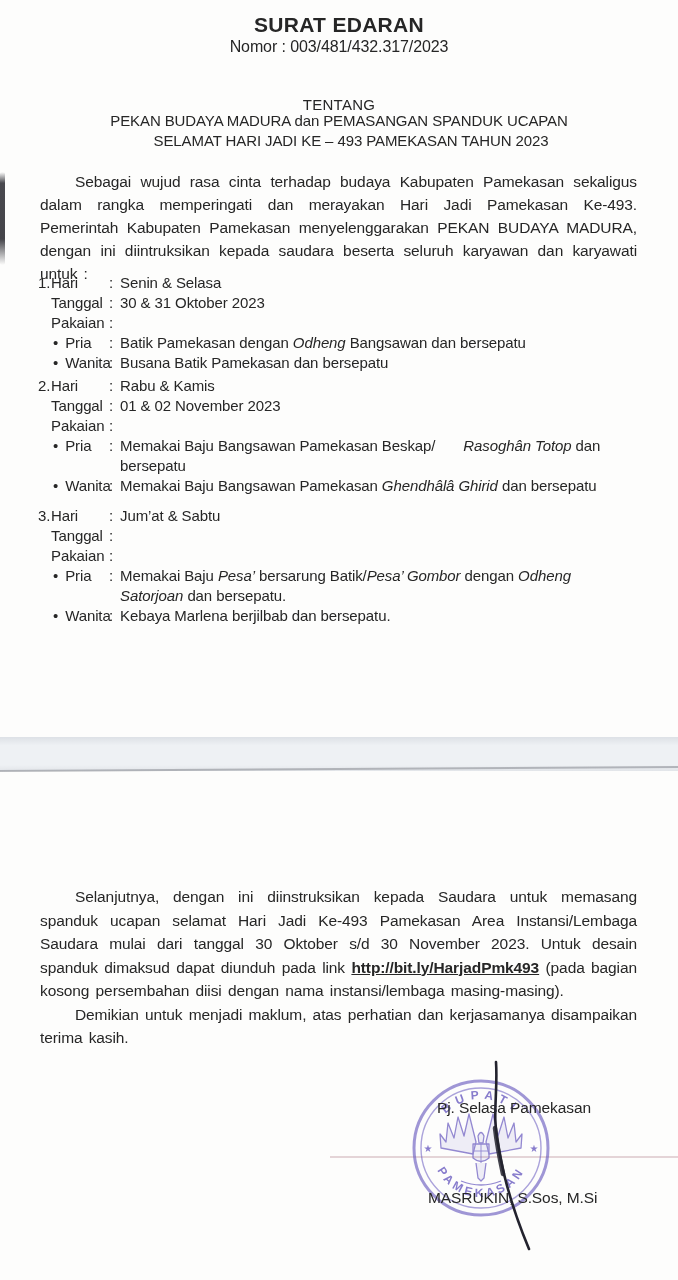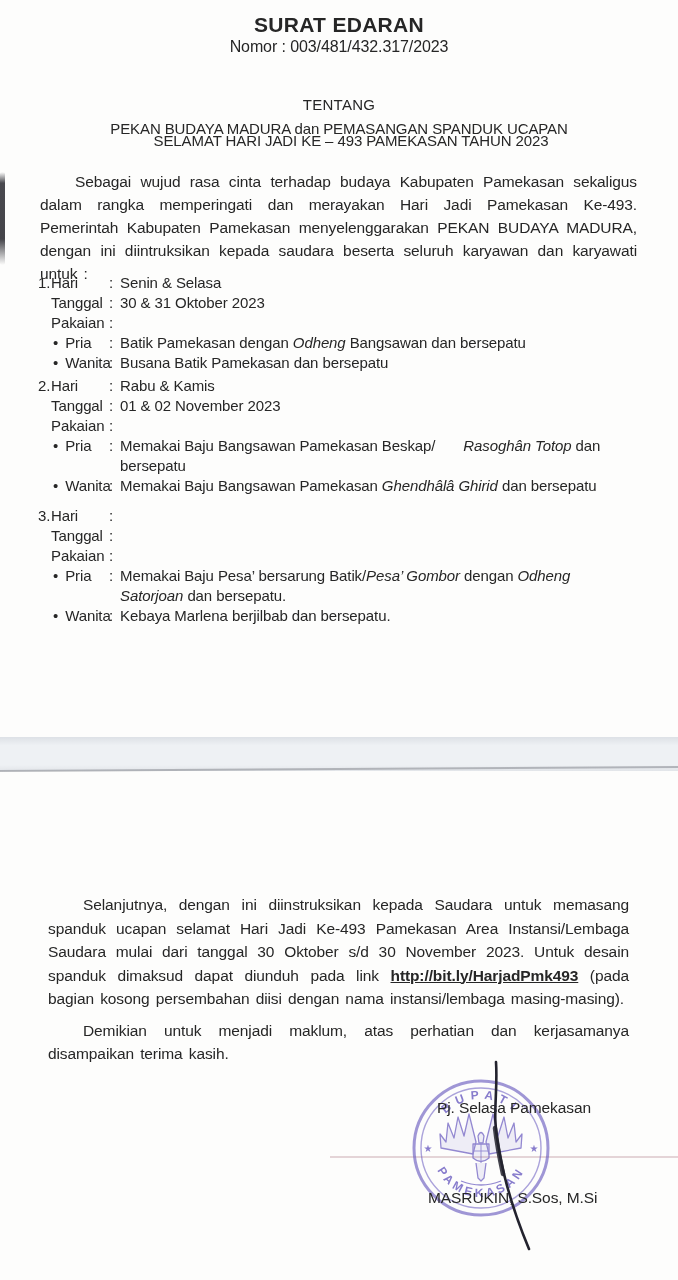--- a/index.html
+++ b/index.html
@@ -8,30 +8,30 @@
     position:relative; width:678px; height:1280px; background:#fdfdfc;
     font-family:"Liberation Sans", sans-serif; color:#262626; overflow:hidden;
     letter-spacing:-0.1px;
   }
   .abs { position:absolute; }
   .center { left:0; right:0; text-align:center; }
 
   .title   { top:13px;  font-size:21px; font-weight:bold; letter-spacing:.3px; }
   .number  { top:38px;  font-size:16px; }
   .tentang { top:96px;  font-size:15px; letter-spacing:.3px; }
-  .subj1   { top:112px; font-size:15px;margin-top:8px; }
+  .subj1   { top:112px; font-size:15px; }
   .subj2   { top:132px; font-size:15px;padding-left:24px; }
 
   .para {
     left:40px; width:597px; text-align:justify; font-size:15.5px;
     line-height:23px; word-spacing:2px;
   }
   .para1 { top:170px; text-indent:35px; }
   .para2 { top:885px; line-height:23.5px; }
-  .para2 p { margin:8px; text-indent:35px; }
+  .para2 p { margin:0; text-indent:35px; }
 
   .item { left:38px; width:602px; font-size:15px; line-height:20px; }
   .item1 { top:273px; } .item2 { top:376px; } .item3 { top:506px; }
   .row { display:grid; grid-template-columns:13px 58px 11px 1fr; align-items:start; min-height:20px; }
   .c { display:block; }
   .lbl.blt { padding-left:2px; }
   .dot { margin-right:7px; }
   .val { padding-right:4px; }
 
   
@@ -135,37 +135,38 @@
       <span class="c col">:</span>
       <span class="c val"><span>Memakai Baju Bangsawan Pamekasan </span><span style="font-style: italic;">Ghendhâlâ Ghirid</span><span> dan bersepatu</span></span>
     </div>
   </div>
 
   <div class="abs item item3">
     <div class="row">
       <span class="c no">3.</span>
       <span class="c lbl">Hari</span>
       <span class="c col">:</span>
+      <span class="c val"><span>Jum’at &amp; Sabtu</span></span>
     </div>
     <div class="row">
       <span class="c no"></span>
       <span class="c lbl">Tanggal</span>
       <span class="c col">:</span>
     </div>
     <div class="row">
       <span class="c no"></span>
       <span class="c lbl">Pakaian</span>
       <span class="c col">:</span>
       <span class="c val"></span>
     </div>
     <div class="row">
       <span class="c no"></span>
       <span class="c lbl blt"><span class="dot">•</span><span>Pria</span></span>
       <span class="c col">:</span>
-      <span class="c val"><span>Memakai Baju </span><span style="">Pesa’</span><span> bersarung Batik/</span><span style="font-style: italic;">Pesa’ Gombor</span><span> dengan </span><span style="font-style: italic;">Odheng Satorjoan</span><span> dan bersepatu.</span></span>
+      <span class="c val"><span>Memakai Baju </span><span style="font-style: italic;">Pesa’</span><span> bersarung Batik/</span><span style="font-style: italic;">Pesa’ Gombor</span><span> dengan </span><span style="font-style: italic;">Odheng Satorjoan</span><span> dan bersepatu.</span></span>
     </div>
     <div class="row">
       <span class="c no"></span>
       <span class="c lbl blt"><span class="dot">•</span><span>Wanita</span></span>
       <span class="c col">:</span>
       <span class="c val"><span>Kebaya Marlena berjilbab dan bersepatu.</span></span>
     </div>
   </div>
 
   <div class="abs scan-band"></div>

